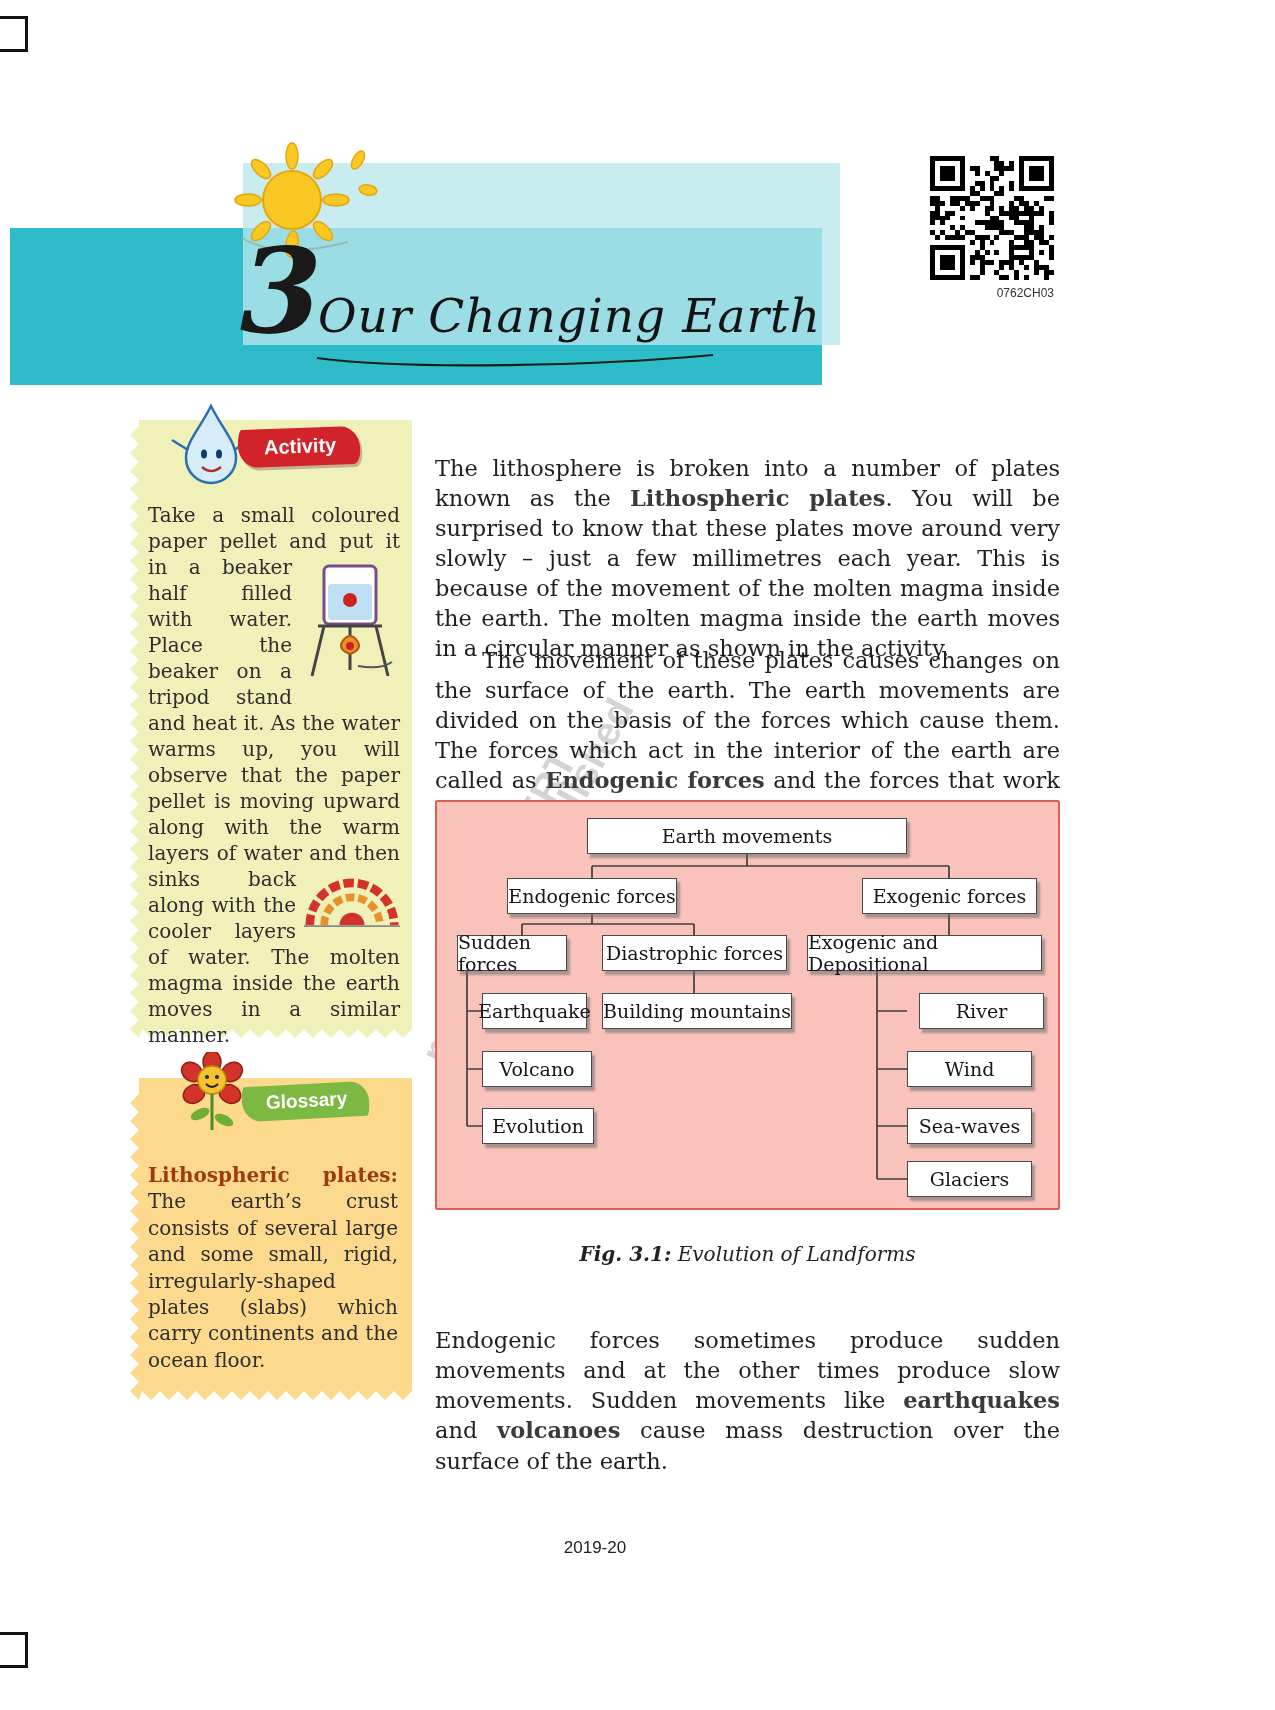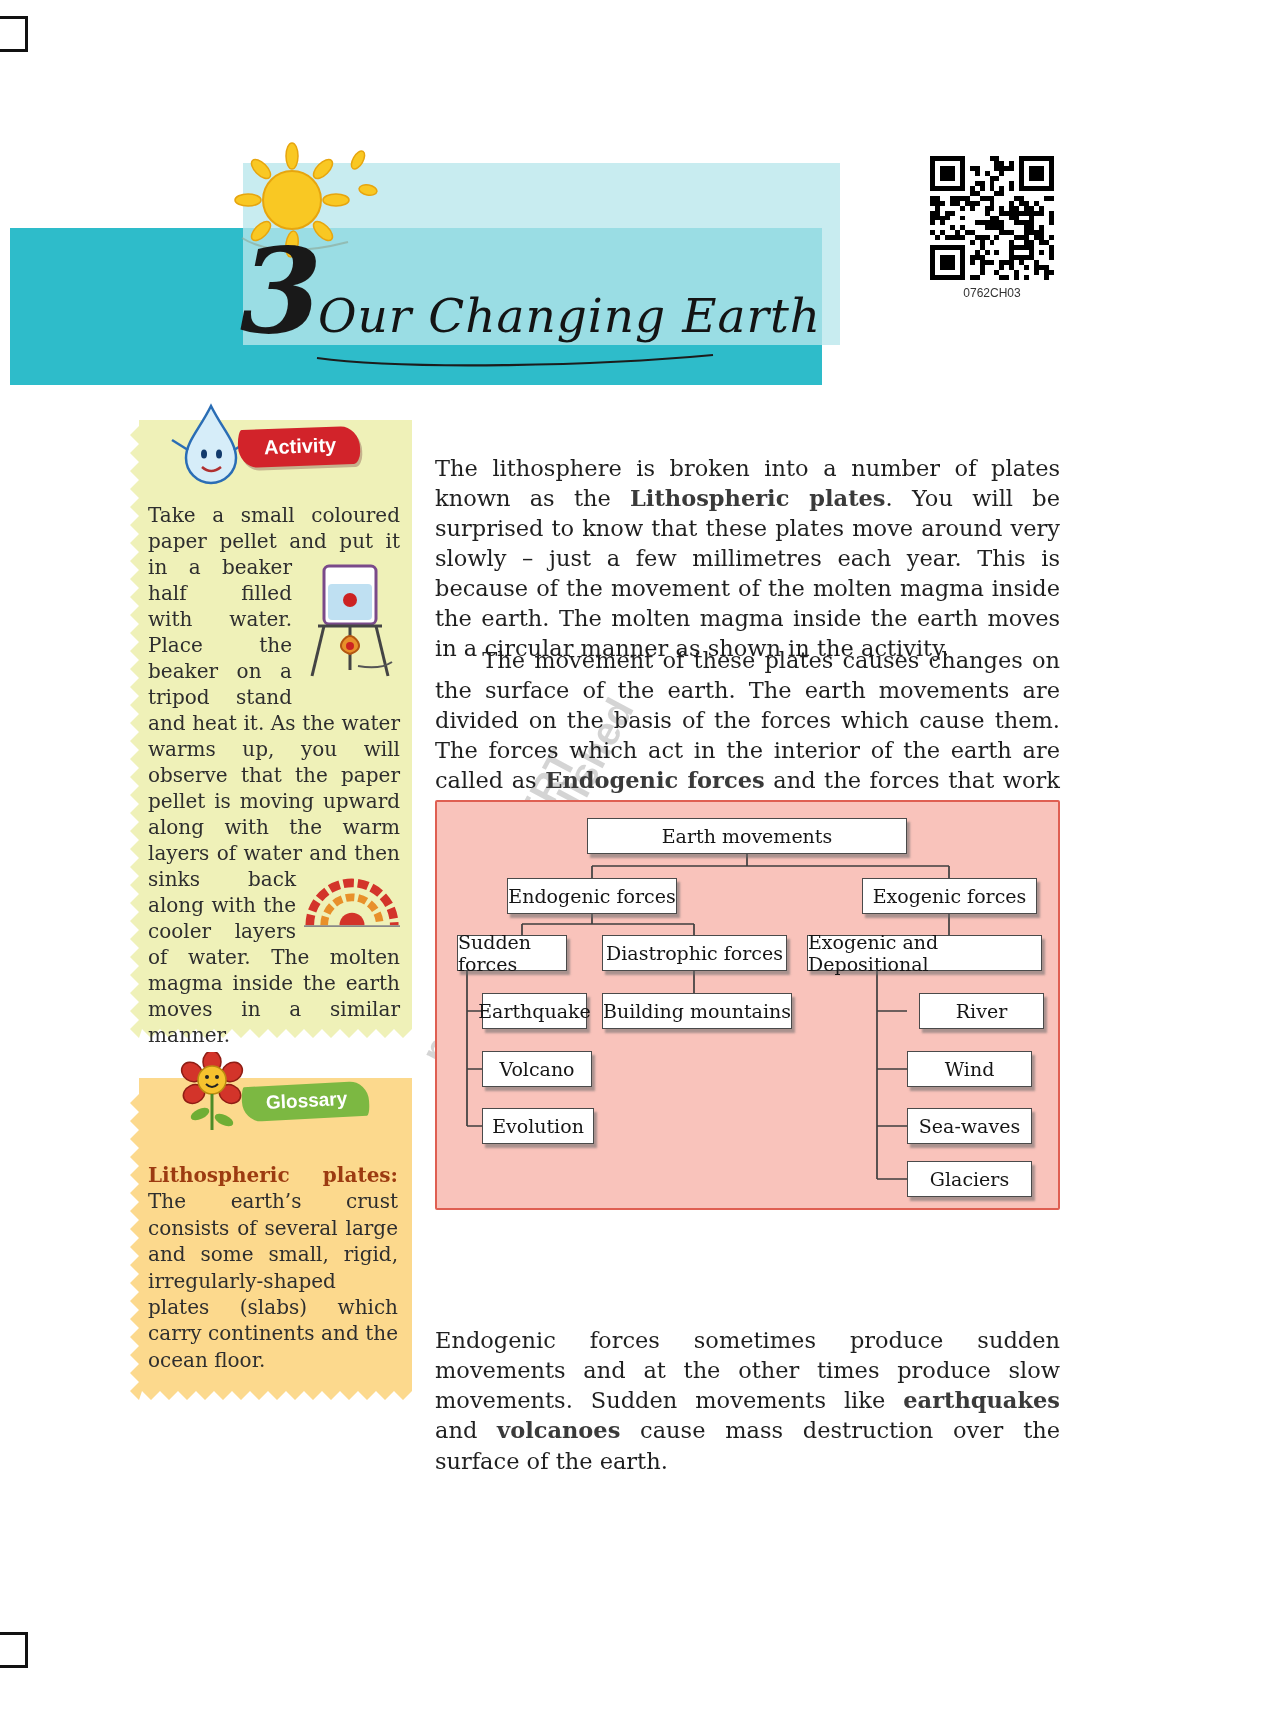--- a/index.html
+++ b/index.html
@@ -23,21 +23,21 @@
   }
   #chapter-title{
     position:absolute;left:318px;top:288px;width:560px;
     font-size:47px;font-style:italic;color:#141414;letter-spacing:1px;white-space:nowrap;
   }
   #title-flourish{position:absolute;left:315px;top:352px;width:400px;height:18px;}
 
   
   #qr-box{position:absolute;left:930px;top:156px;width:124px;height:124px;background:#fff;}
   #qr-box svg{width:100%;height:100%;shape-rendering:crispEdges;}
-  #qr-label{position:absolute;left:930px;top:286px;width:124px;text-align:center;
+  #qr-label{position:absolute;left:930px;top:286px;width:124px;text-align:right;
     font-family:"Liberation Sans", sans-serif;font-size:12px;color:#333;}
 
   
   .watermark{position:absolute;font-family:"Liberation Sans", sans-serif;
     color:#9a9a9a;opacity:.42;white-space:nowrap;transform-origin:left top;font-weight:bold;}
   #watermark-1{left:462px;top:900px;font-size:40px;transform:rotate(-62deg);}
   #watermark-2{left:412px;top:1050px;font-size:40px;transform:rotate(-62deg);}
 
   
   #activity-bg{position:absolute;left:130px;top:420px;width:282px;height:618px;
@@ -446,17 +446,21 @@
     <div class="fnode" id="fn-earthquake">Earthquake</div>
     <div class="fnode" id="fn-building">Building mountains</div>
     <div class="fnode" id="fn-river">River</div>
     <div class="fnode" id="fn-volcano">Volcano</div>
     <div class="fnode" id="fn-wind">Wind</div>
     <div class="fnode" id="fn-landslides">Evolution</div>
     <div class="fnode" id="fn-seawaves">Sea-waves</div>
     <div class="fnode" id="fn-glaciers">Glaciers</div>
   </div>
 
+  <p id="fig-caption">
+    <b>Fig. 3.1:</b><span> Evolution of Landforms</span>
+  </p>
 
   <p class="mainp" id="p3"><span>Endogenic forces sometimes produce sudden movements and at the other times produce slow movements. Sudden movements like </span><b>earthquakes</b><span> and </span><b>volcanoes</b><span> cause mass destruction over the surface of the earth.</span></p>
 
+  <div id="footer">2019-20</div>
 
 </div>
 
 </body></html>

